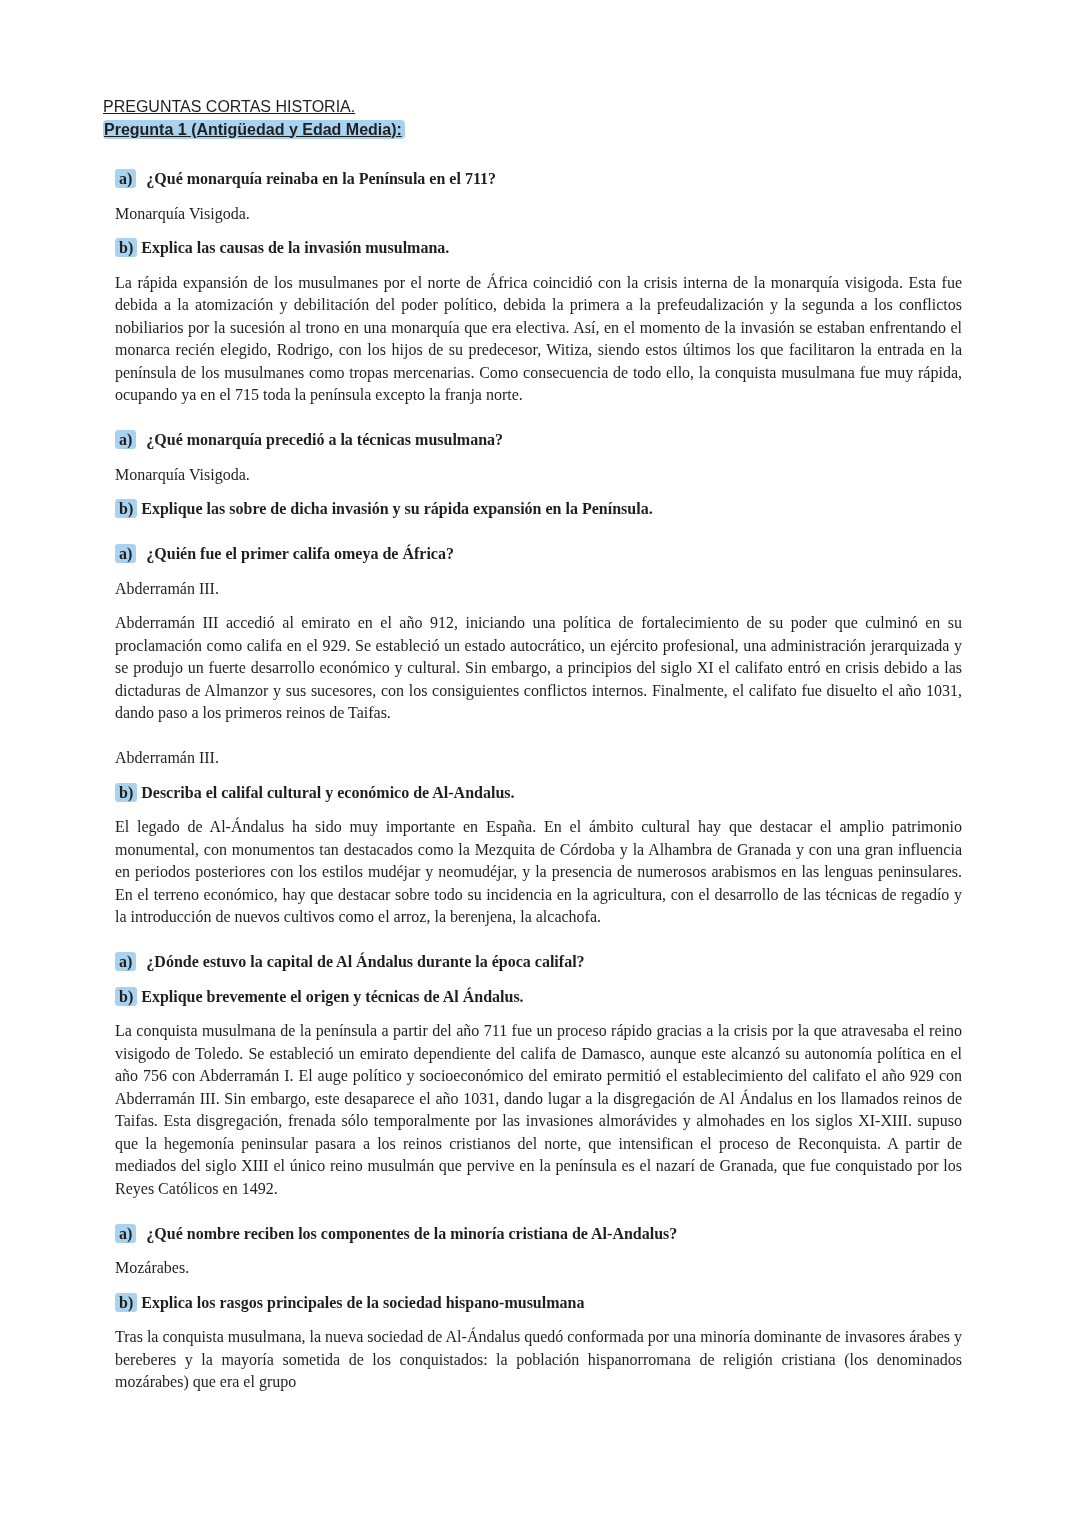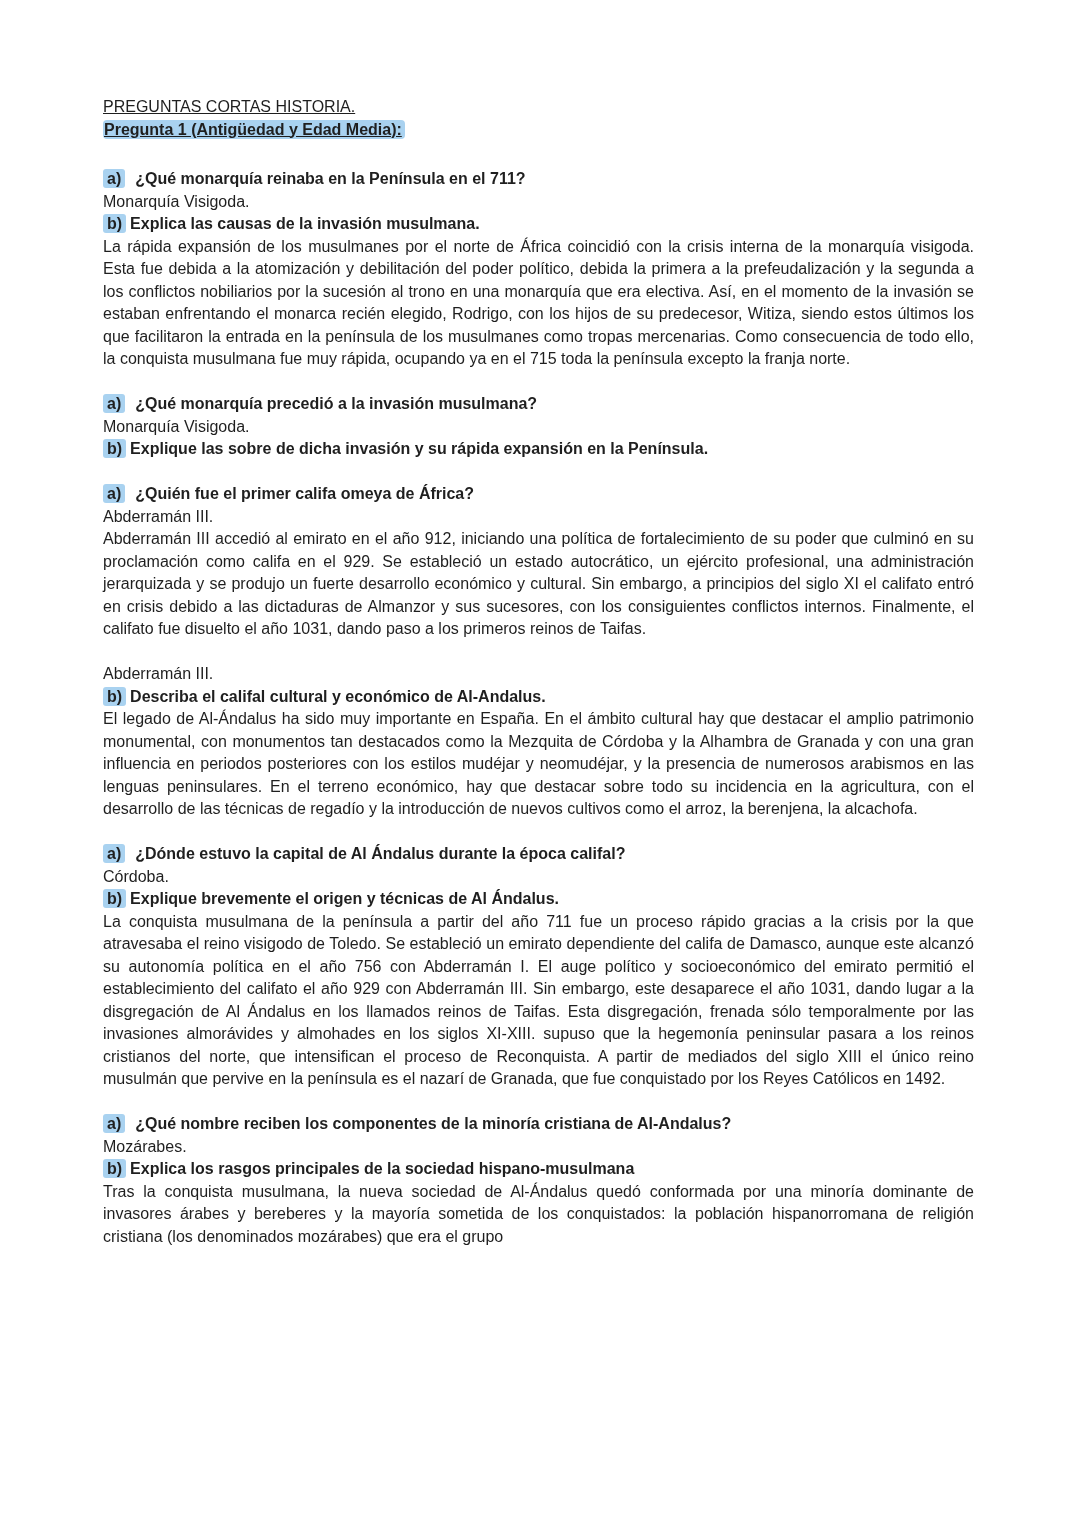--- a/index.html
+++ b/index.html
@@ -30,21 +30,21 @@
     white-space: nowrap;
   }
   .doc-subtitle .hl-text {
     background: var(--hl, #a9d2f0);
     text-decoration: underline;
     padding: 1px 3px 1px 1px;
     border-radius: 4px;
   }
 
   .qa-block { margin-bottom: 22.5px; }
-  .qa-block p { margin: 0; }
+  .qa-block p { margin: 12px; font-family: Liberation Serif, serif; }
 
   .marker {
     background: var(--hl, #a9d2f0);
     font-weight: bold;
     border-radius: 3px;
     padding: 1px 4px;
   }
   .marker-a { margin-right: 10px; }
   .marker-b { margin-right: 4px; }
 
@@ -62,41 +62,40 @@
   </div>
   <div class="blocks">
   <section class="qa-block">
     <p class="q-line"><span class="marker marker-a">a)</span><span class="q-text">¿Qué monarquía reinaba en la Península en el 711?</span></p>
     <p class="answer">Monarquía Visigoda.</p>
     <p class="q-line"><span class="marker marker-b">b)</span><span class="q-text">Explica las causas de la invasión musulmana.</span></p>
     <p class="answer">La rápida expansión de los musulmanes por el norte de África coincidió con la crisis interna de la monarquía visigoda. Esta fue debida a la atomización y debilitación del poder político, debida la primera a la prefeudalización y la segunda a los conflictos nobiliarios por la sucesión al trono en una monarquía que era electiva. Así, en el momento de la invasión se estaban enfrentando el monarca recién elegido, Rodrigo, con los hijos de su predecesor, Witiza, siendo estos últimos los que facilitaron la entrada en la península de los musulmanes como tropas mercenarias. Como consecuencia de todo ello, la conquista musulmana fue muy rápida, ocupando ya en el 715 toda la península excepto la franja norte.</p>
   </section>
 
   <section class="qa-block">
-    <p class="q-line"><span class="marker marker-a">a)</span><span class="q-text">¿Qué monarquía precedió a la invasión musulmana?</span></p>
+    <p class="q-line"><span class="marker marker-a">a)</span><span class="q-text">¿Qué monarquía precedió a la técnicas musulmana?</span></p>
     <p class="answer">Monarquía Visigoda.</p>
     <p class="q-line"><span class="marker marker-b">b)</span><span class="q-text">Explique las sobre de dicha invasión y su rápida expansión en la Península.</span></p>
 
   </section>
 
   <section class="qa-block">
     <p class="q-line"><span class="marker marker-a">a)</span><span class="q-text">¿Quién fue el primer califa omeya de África?</span></p>
     <p class="answer">Abderramán III.</p>
     <p class="answer">Abderramán III accedió al emirato en el año 912, iniciando una política de fortalecimiento de su poder que culminó en su proclamación como califa en el 929. Se estableció un estado autocrático, un ejército profesional, una administración jerarquizada y se produjo un fuerte desarrollo económico y cultural. Sin embargo, a principios del siglo XI el califato entró en crisis debido a las dictaduras de Almanzor y sus sucesores, con los consiguientes conflictos internos. Finalmente, el califato fue disuelto el año 1031, dando paso a los primeros reinos de Taifas.</p>
   </section>
 
   <section class="qa-block">
     <p class="answer">Abderramán III.</p>
     <p class="q-line"><span class="marker marker-b">b)</span><span class="q-text">Describa el califal cultural y económico de Al-Andalus.</span></p>
     <p class="answer">El legado de Al-Ándalus ha sido muy importante en España. En el ámbito cultural hay que destacar el amplio patrimonio monumental, con monumentos tan destacados como la Mezquita de Córdoba y la Alhambra de Granada y con una gran influencia en periodos posteriores con los estilos mudéjar y neomudéjar, y la presencia de numerosos arabismos en las lenguas peninsulares. En el terreno económico, hay que destacar sobre todo su incidencia en la agricultura, con el desarrollo de las técnicas de regadío y la introducción de nuevos cultivos como el arroz, la berenjena, la alcachofa.</p>
   </section>
 
   <section class="qa-block">
     <p class="q-line"><span class="marker marker-a">a)</span><span class="q-text">¿Dónde estuvo la capital de Al Ándalus durante la época califal?</span></p>
-    <p class="answer">Córdoba.</p>
     <p class="q-line"><span class="marker marker-b">b)</span><span class="q-text">Explique brevemente el origen y técnicas de Al Ándalus.</span></p>
     <p class="answer">La conquista musulmana de la península a partir del año 711 fue un proceso rápido gracias a la crisis por la que atravesaba el reino visigodo de Toledo. Se estableció un emirato dependiente del califa de Damasco, aunque este alcanzó su autonomía política en el año 756 con Abderramán I. El auge político y socioeconómico del emirato permitió el establecimiento del califato el año 929 con Abderramán III. Sin embargo, este desaparece el año 1031, dando lugar a la disgregación de Al Ándalus en los llamados reinos de Taifas. Esta disgregación, frenada sólo temporalmente por las invasiones almorávides y almohades en los siglos XI-XIII. supuso que la hegemonía peninsular pasara a los reinos cristianos del norte, que intensifican el proceso de Reconquista. A partir de mediados del siglo XIII el único reino musulmán que pervive en la península es el nazarí de Granada, que fue conquistado por los Reyes Católicos en 1492.</p>
   </section>
 
   <section class="qa-block">
     <p class="q-line"><span class="marker marker-a">a)</span><span class="q-text">¿Qué nombre reciben los componentes de la minoría cristiana de Al-Andalus?</span></p>
     <p class="answer">Mozárabes.</p>
     <p class="q-line"><span class="marker marker-b">b)</span><span class="q-text">Explica los rasgos principales de la sociedad hispano-musulmana</span></p>
     <p class="answer">Tras la conquista musulmana, la nueva sociedad de Al-Ándalus quedó conformada por una minoría dominante de invasores árabes y bereberes y la mayoría sometida de los conquistados: la población hispanorromana de religión cristiana (los denominados mozárabes) que era el grupo</p>
   </section>

